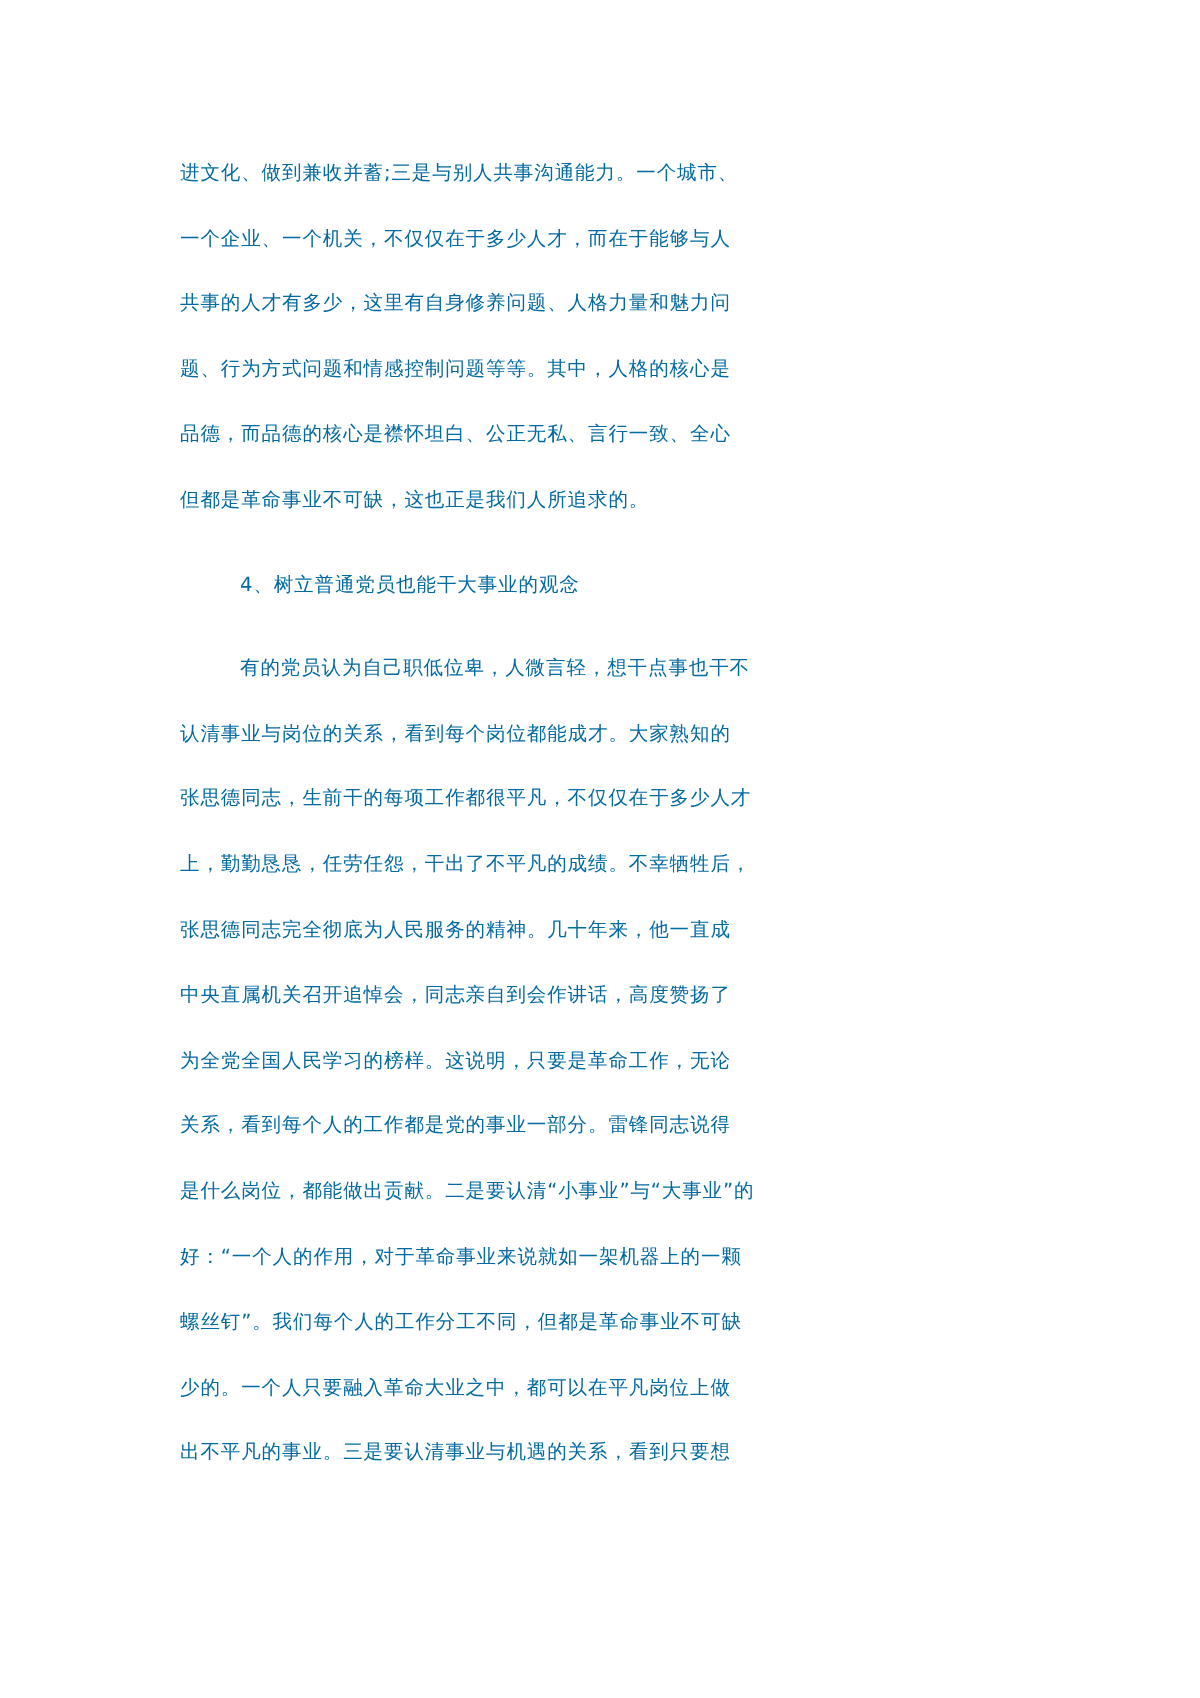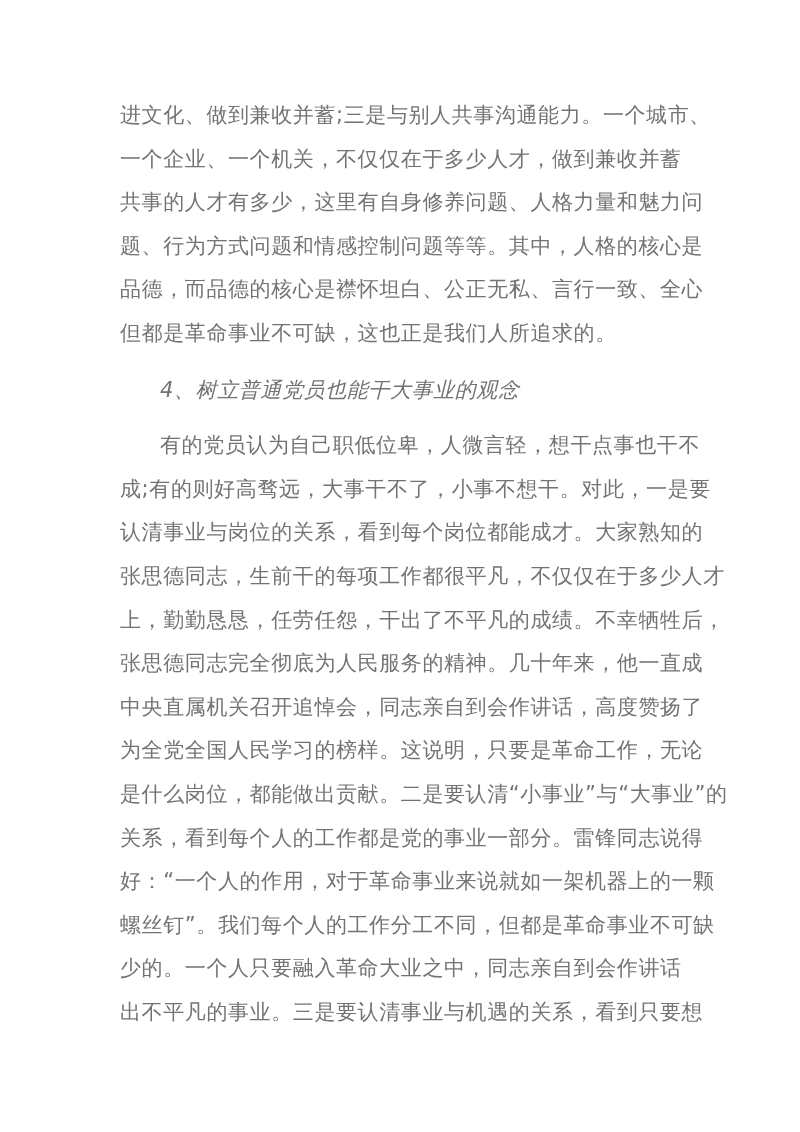--- a/index.html
+++ b/index.html
@@ -1,47 +1,46 @@
 <!DOCTYPE html>
 <html><head>
 <meta charset="utf-8">
 <style>
   html, body { margin: 0; padding: 0; background: #ffffff; }
   body { width: 800px; height: 1132px; position: relative; overflow: hidden; }
   .page {
     position: absolute; left: 120px; top: 94px; width: 566px;
     font-family: "DejaVu Sans", "Liberation Sans", sans-serif;
-    font-size: 21px; color: #737373; line-height: 43.6px;
+    font-size: 13px; color: #0369a1; line-height: 43.6px;
   }
   .line { display: block; white-space: nowrap; height: 43.6px; letter-spacing: 0.6px; }
   .indent { padding-left: 40px; }
-  .heading { margin-top: 13px; margin-bottom: 12px; font-style: italic; }
+  .heading { margin-top: 13px; margin-bottom: 12px; }
 </style>
 </head>
 <body>
 
 <div class="page">
   <div>
     <span class="line">进文化、做到兼收并蓄;三是与别人共事沟通能力。一个城市、</span>
-    <span class="line">一个企业、一个机关，不仅仅在于多少人才，做到兼收并蓄</span>
+    <span class="line">一个企业、一个机关，不仅仅在于多少人才，而在于能够与人</span>
     <span class="line">共事的人才有多少，这里有自身修养问题、人格力量和魅力问</span>
     <span class="line">题、行为方式问题和情感控制问题等等。其中，人格的核心是</span>
     <span class="line">品德，而品德的核心是襟怀坦白、公正无私、言行一致、全心</span>
     <span class="line">但都是革命事业不可缺，这也正是我们人所追求的。</span>
   </div>
   <div class="line indent heading">4、树立普通党员也能干大事业的观念</div>
   <div>
     <span class="line indent">有的党员认为自己职低位卑，人微言轻，想干点事也干不</span>
-    <span class="line">成;有的则好高骛远，大事干不了，小事不想干。对此，一是要</span>
     <span class="line">认清事业与岗位的关系，看到每个岗位都能成才。大家熟知的</span>
     <span class="line">张思德同志，生前干的每项工作都很平凡，不仅仅在于多少人才</span>
     <span class="line">上，勤勤恳恳，任劳任怨，干出了不平凡的成绩。不幸牺牲后，</span>
     <span class="line">张思德同志完全彻底为人民服务的精神。几十年来，他一直成</span>
     <span class="line">中央直属机关召开追悼会，同志亲自到会作讲话，高度赞扬了</span>
     <span class="line">为全党全国人民学习的榜样。这说明，只要是革命工作，无论</span>
+    <span class="line">关系，看到每个人的工作都是党的事业一部分。雷锋同志说得</span>
     <span class="line">是什么岗位，都能做出贡献。二是要认清“小事业”与“大事业”的</span>
-    <span class="line">关系，看到每个人的工作都是党的事业一部分。雷锋同志说得</span>
     <span class="line">好：“一个人的作用，对于革命事业来说就如一架机器上的一颗</span>
     <span class="line">螺丝钉”。我们每个人的工作分工不同，但都是革命事业不可缺</span>
-    <span class="line">少的。一个人只要融入革命大业之中，同志亲自到会作讲话</span>
+    <span class="line">少的。一个人只要融入革命大业之中，都可以在平凡岗位上做</span>
     <span class="line">出不平凡的事业。三是要认清事业与机遇的关系，看到只要想</span>
   </div>
 </div>
 
 </body></html>

